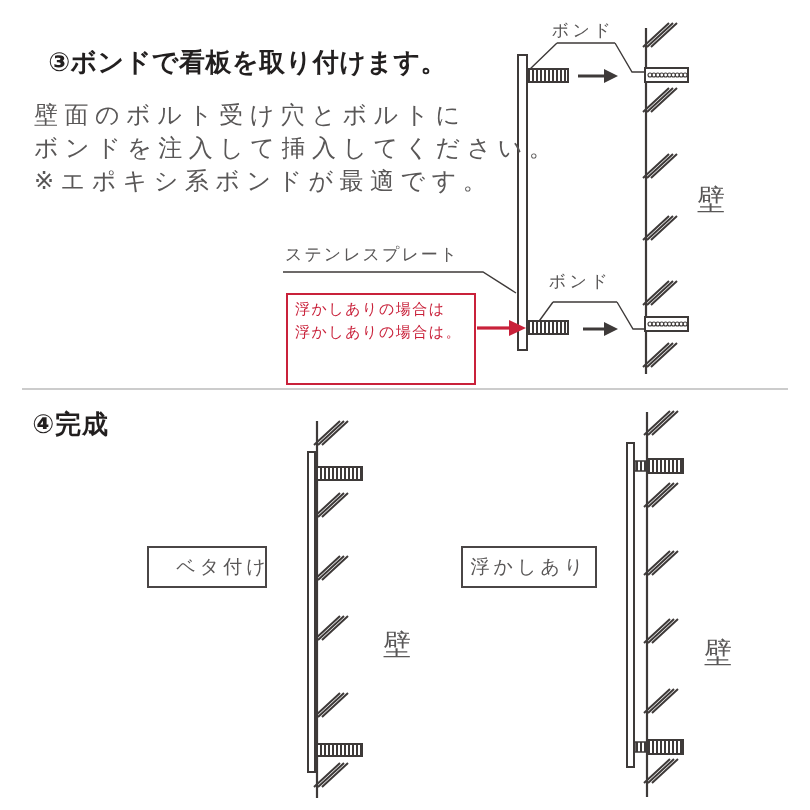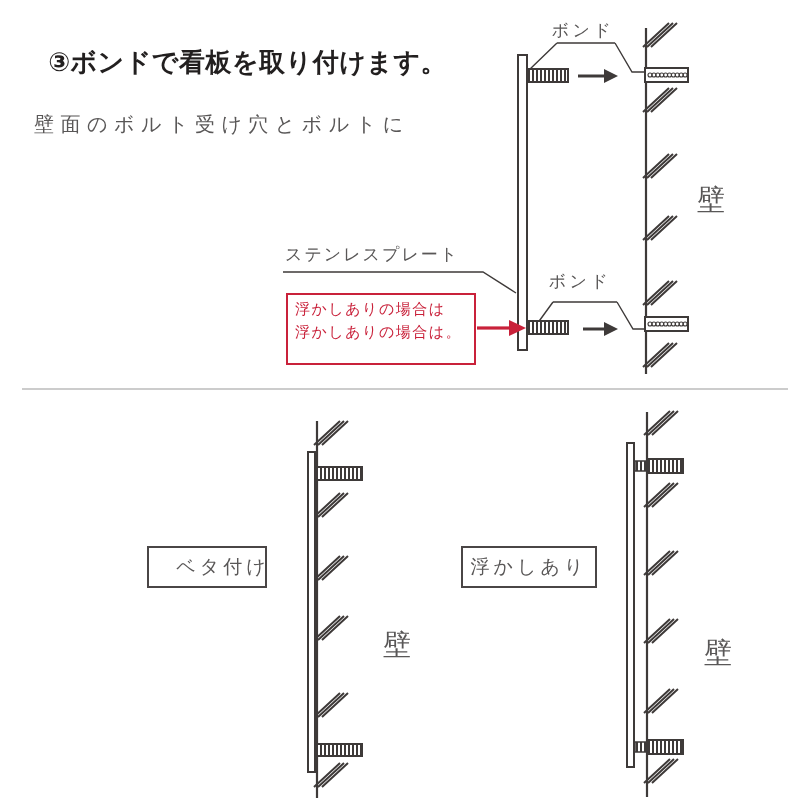--- a/index.html
+++ b/index.html
@@ -24,30 +24,30 @@
   .hole rect{fill:#fff;stroke:var(--line);stroke-width:2;}
   .hole circle{fill:none;stroke:var(--line);stroke-width:1.1;}
   .arrow path.shaft{stroke:var(--line);stroke-width:3;fill:none;}
   .arrow path.head{fill:var(--line);stroke:none;}
   .red-arrow path.shaft{stroke:var(--red);stroke-width:3.2;fill:none;}
   .red-arrow path.head{fill:var(--red);stroke:none;}
 
   
   .abs{position:absolute;}
   .t3-title{left:48px;top:45px;font-size:26px;font-weight:bold;color:var(--title);letter-spacing:0.5px;white-space:nowrap;}
-  .t3-body{left:34px;top:108px;font-size:20px;color:var(--text);line-height:33px;letter-spacing:6.5px;white-space:nowrap;font-weight:400;}
+  .t3-body{left:34px;top:98px;font-size:24px;color:var(--text);line-height:33px;letter-spacing:6.5px;white-space:nowrap;font-weight:400;}
   .small-label{font-size:17px;color:var(--text);letter-spacing:3.5px;white-space:nowrap;text-align:right;}
   .bond-top{left:547px;top:19px;width:72px;text-align:center;}
   .bond-bottom{left:544px;top:270px;width:72px;text-align:center;}
   .plate-label{left:285px;top:243px;letter-spacing:2px;}
   .wall-label{font-size:28px;color:var(--text);white-space:nowrap;}
   .wall-top{left:697px;top:181px;}
   .wall-bl{left:383px;top:626px;}
   .wall-br{left:704px;top:634px;}
-  .red-note{left:286px;top:293px;width:190px;height:72px;border:2px solid var(--red);
+  .red-note{left:286px;top:293px;width:190px;height:92px;border:2px solid var(--red);
     box-sizing:border-box;color:var(--red);font-size:15px;line-height:23px;
     letter-spacing:1.5px;padding:2px 0 0 7px;white-space:nowrap;background:#fff;}
   .divider{left:22px;top:388px;width:766px;height:2px;background:var(--divider);}
   .t4-title{left:32px;top:407px;font-size:26px;font-weight:bold;color:var(--title);letter-spacing:1px;white-space:nowrap;}
   .tag-box{border:2px solid #4a4646;box-sizing:border-box;display:flex;align-items:center;justify-content:center;
     font-size:19px;color:var(--text);letter-spacing:4px;white-space:nowrap;background:#fff;}
   .tag-flush{left:147px;top:546px;width:120px;height:42px;padding-left:32px;}
   .tag-float{left:461px;top:546px;width:136px;height:42px;text-align:right;}
 </style>
 </head>
@@ -212,34 +212,37 @@
     </g>
     <g class="bolt">
       <rect x="647" y="740" width="36" height="14" fill="url(#boltHatch)"></rect>
     </g>
   </svg>
 
   <div class="abs t3-title">③ボンドで看板を取り付けます。</div>
 
   <div class="abs t3-body">
     <div>壁面のボルト受け穴とボルトに</div>
+    <div>ボンドを注入して挿入してください。</div>
+    <div>※エポキシ系ボンドが最適です。</div>
   </div>
 
   <div class="abs small-label bond-top">ボンド</div>
   <div class="abs small-label bond-bottom">ボンド</div>
   <div class="abs small-label plate-label">ステンレスプレート</div>
   <div class="abs wall-label wall-top">壁</div>
 
   <div class="abs red-note">
     <div>浮かしありの場合は</div>
     <div>浮かしありの場合は。</div>
   </div>
 
   <div class="abs divider"></div>
 
+  <div class="abs t4-title">④完成</div>
 
   <div class="abs tag-box tag-flush">
     <span>ベタ付け</span>
   </div>
   <div class="abs tag-box tag-float">
     <span>浮かしあり</span>
   </div>
 
   <div class="abs wall-label wall-bl">壁</div>
   <div class="abs wall-label wall-br">壁</div>

